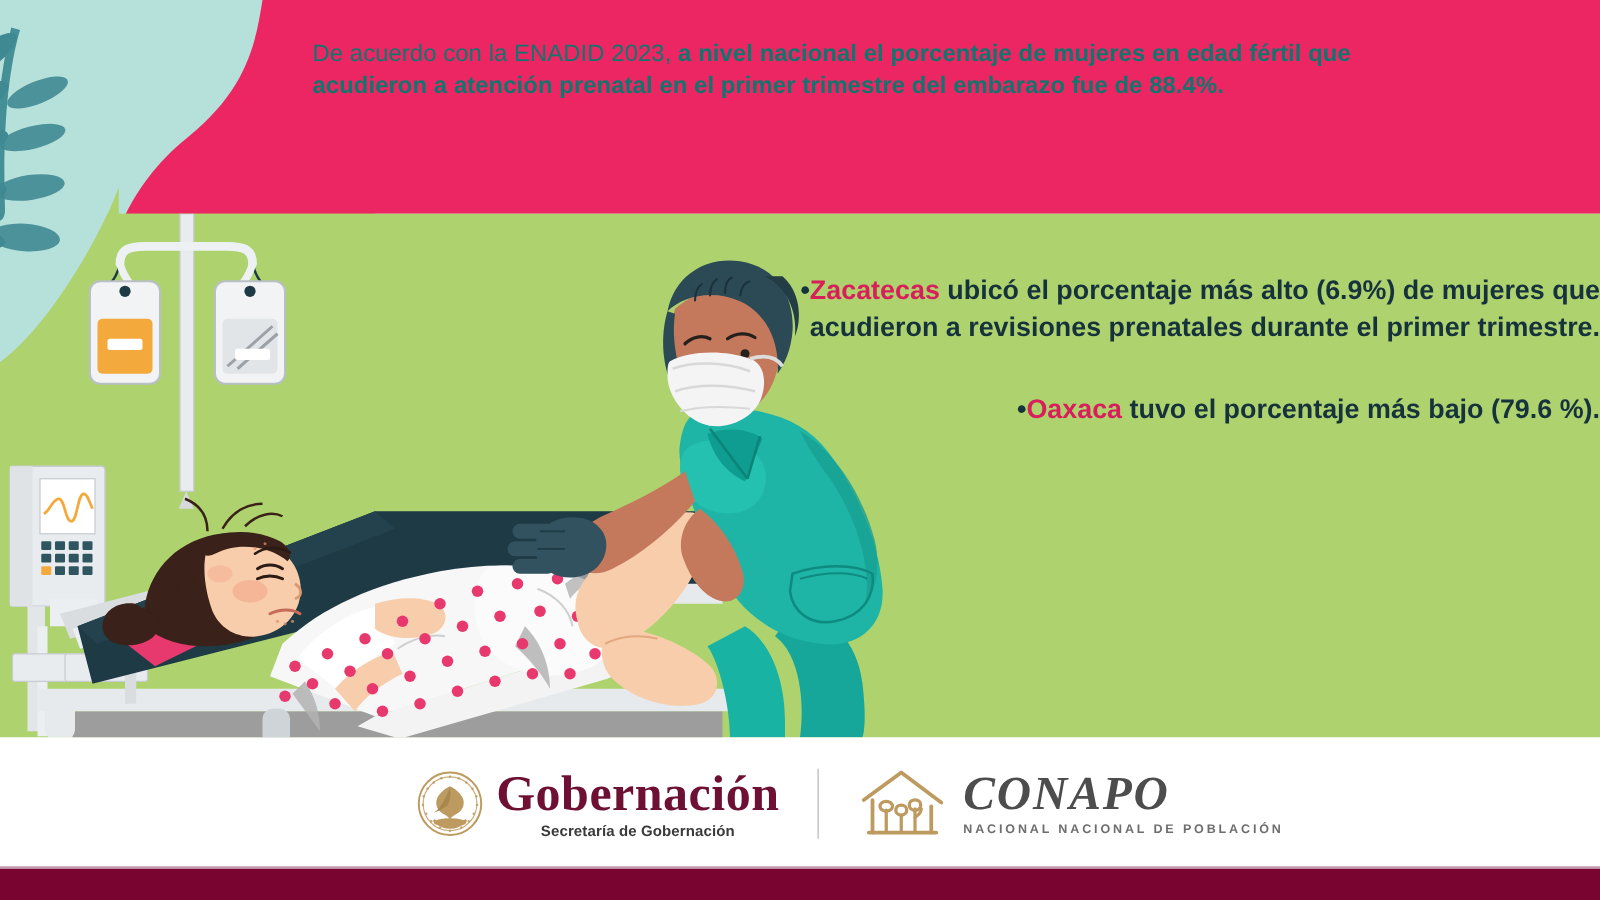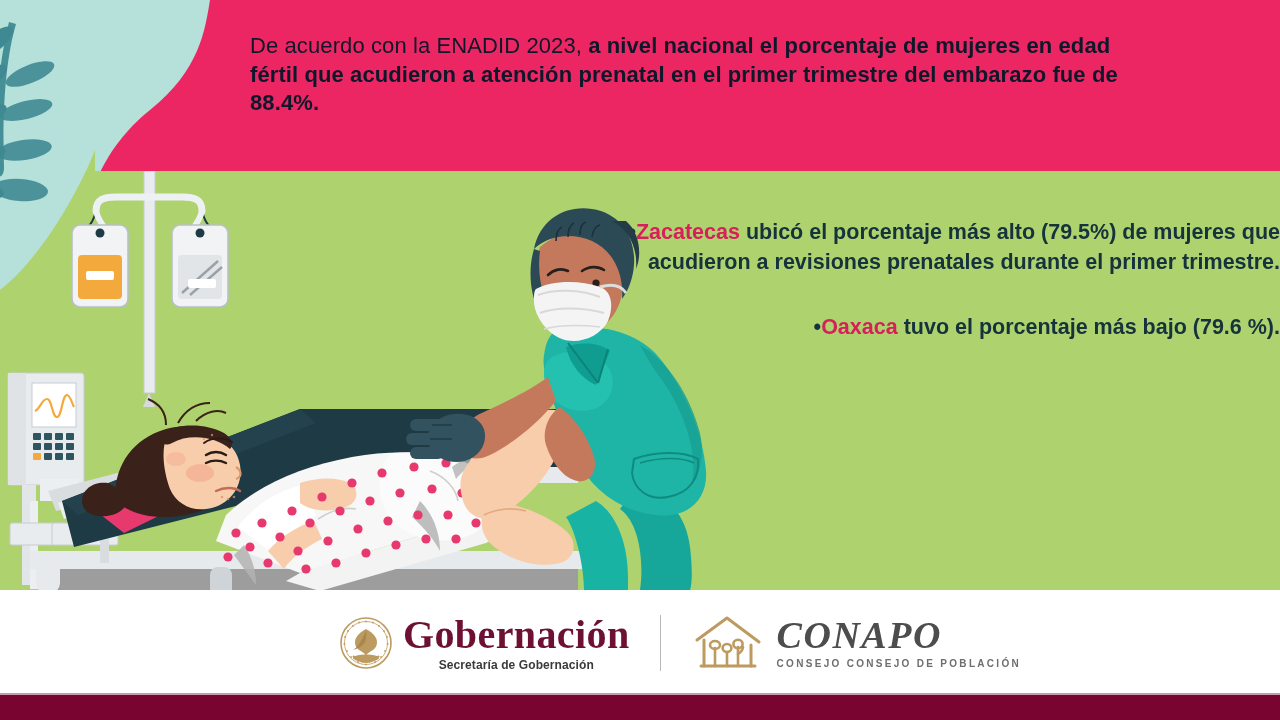--- a/index.html
+++ b/index.html
@@ -15,22 +15,22 @@
   .maroon-hair{position:absolute;left:0;top:693px;width:1280px;height:2px;background:#c59aad;}
 
   
   .pink-curve{position:absolute;left:0;top:0;width:300px;height:200px;}
   .green-curve{position:absolute;left:0;top:150px;width:300px;height:200px;}
 
   
   .frond{position:absolute;left:-18px;top:18px;width:130px;height:200px;}
 
   
-  .headline{position:absolute;left:250px;top:32px;width:900px;color:#0f172a;
-            font-size:22px;line-height:1.30;letter-spacing:.1px;}
+  .headline{position:absolute;left:250px;top:32px;width:900px;color:#0f766e;
+            font-size:19px;line-height:1.30;letter-spacing:.1px;}
   .headline .reg{font-weight:400;}
   .headline .bold{font-weight:700;}
 
   
   .bullets{position:absolute;left:620px;top:218px;width:660px;
            text-align:right;color:#16323c;font-size:21.5px;line-height:1.38;font-weight:700;}
   .bullets .b{margin-bottom:0;}
   .bullets .gap{height:36px;}
   .dot{color:#16323c;}
   .hi{color:#d81e5b;margin-top:32px;}
@@ -91,21 +91,21 @@
       <ellipse cx="-4" cy="176" rx="26" ry="9" transform="rotate(-2 -4 176)"></ellipse>
     </g>
   </svg>
 
   <div class="headline">
     <span class="reg">De acuerdo con la ENADID 2023,</span><span class="bold"> a nivel nacional el porcentaje de mujeres en edad fértil que acudieron a atención prenatal en el primer trimestre del embarazo fue de 88.4%.</span>
   </div>
 
   <div class="bullets">
     <div class="b">
-      <span class="dot">•</span><span class="hi">Zacatecas</span><span> ubicó el porcentaje más alto (79.5%) de mujeres que acudieron a revisiones prenatales durante el primer trimestre.</span>
+      <span class="dot">•</span><span class="hi">Zacatecas</span><span> ubicó el porcentaje más alto (6.9%) de mujeres que acudieron a revisiones prenatales durante el primer trimestre.</span>
     </div>
     <div class="gap"></div>
     <div class="b">
       <span class="dot">•</span><span class="hi">Oaxaca</span><span> tuvo el porcentaje más bajo (79.6 %).</span>
     </div>
   </div>
 
   <svg class="illus" viewBox="0 0 800 419">
 
     <g>
@@ -415,18 +415,18 @@
           <ellipse cx="24" cy="31" rx="5" ry="4"></ellipse>
           <path d="M36,52 L36,38"></path>
           <ellipse cx="36" cy="34" rx="4.4" ry="4"></ellipse>
           <path d="M47,52 L47,33"></path>
           <ellipse cx="47" cy="30" rx="4.6" ry="4.2"></ellipse>
           <path d="M47,40 C50,38 52,36 52,33"></path>
         </g>
       </svg>
       <div class="conapo-words">
         <span class="conapo-title">CONAPO</span>
-        <span class="conapo-sub">CONSEJO CONSEJO DE POBLACIÓN</span>
+        <span class="conapo-sub">NACIONAL NACIONAL DE POBLACIÓN</span>
       </div>
     </div>
   </div>
 
 </div>
 
 </body></html>

